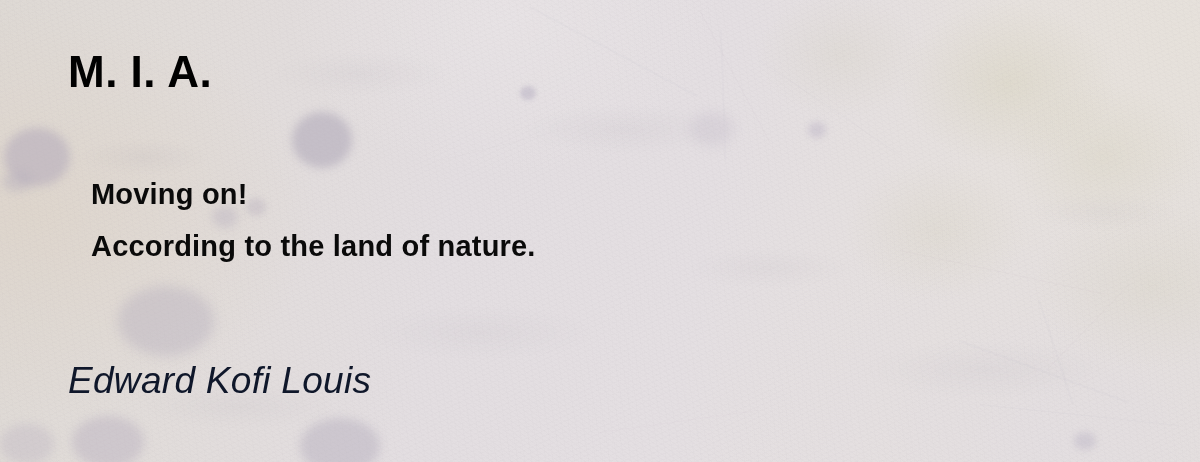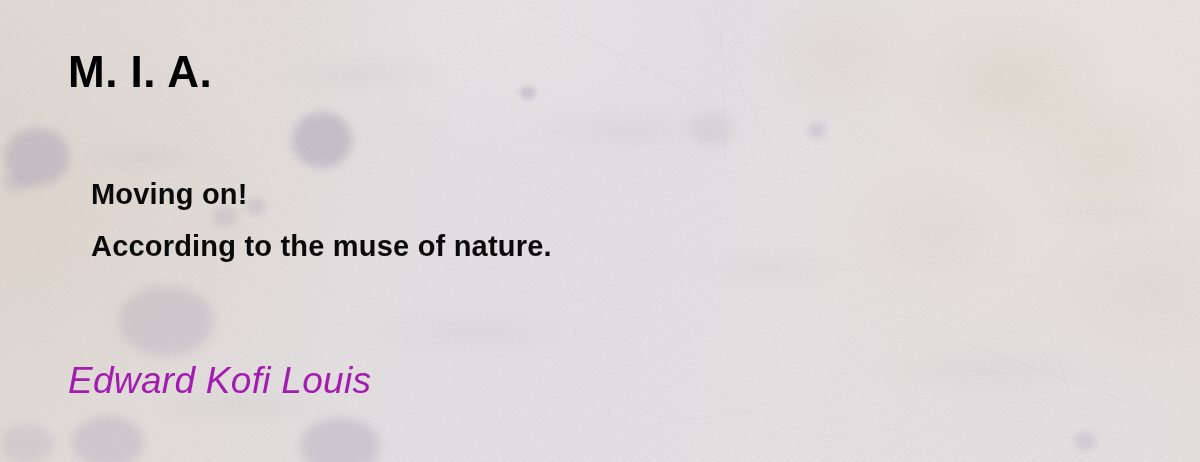--- a/index.html
+++ b/index.html
@@ -144,21 +144,21 @@
   }
 
   #poem-author {
     position: absolute;
     left: 68px;
     top: 362px;
     margin: 0;
     font-size: 37px;
     font-style: italic;
     font-weight: normal;
-    color: #a21caf;
+    color: #0f172a;
     line-height: 1.0;
     white-space: nowrap;
     letter-spacing: 0.3px;
   }
 </style>
 </head>
 <body>
 
 <div id="poem-card">
 
@@ -197,19 +197,19 @@
       <div class="blot" style="left: 1074px; top: 432px; width: 22px; height: 18px; background: rgba(170, 162, 186, 0.3); filter: blur(3px);"></div>
       <div class="blot" style="left: 520px; top: 86px; width: 16px; height: 14px; background: rgba(160, 152, 180, 0.34); filter: blur(2px);"></div>
     </div>
 
   <div class="poem-text">
 
     <h1 id="poem-title">M. I. A.</h1>
 
     <ul id="poem-body">
       <li>Moving on!</li>
-      <li>According to the muse of nature.</li>
+      <li>According to the land of nature.</li>
     </ul>
 
     <div id="poem-author">Edward Kofi Louis</div>
 
   </div>
 </div>
 
 </body></html>

